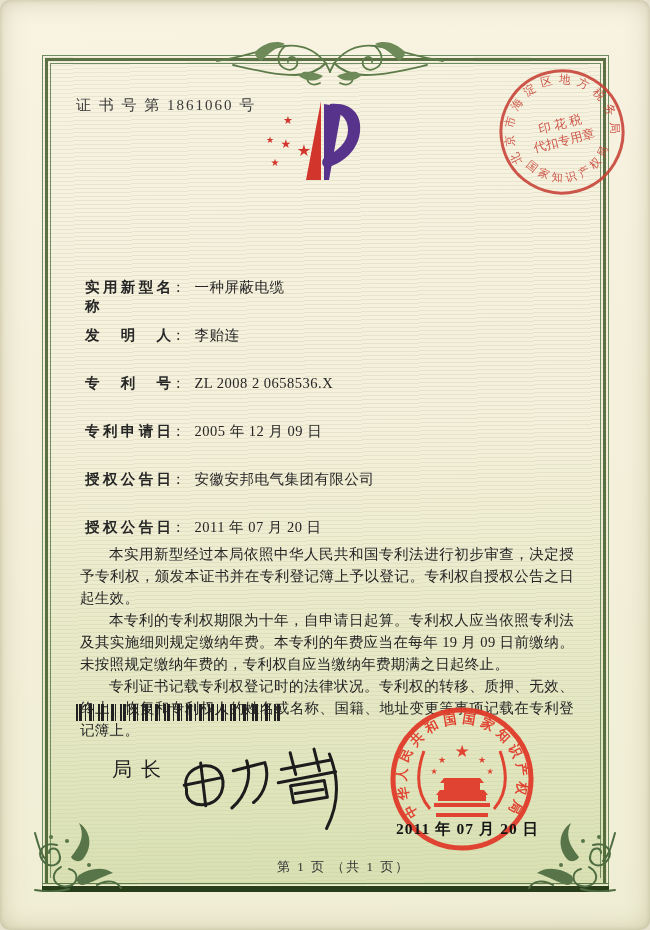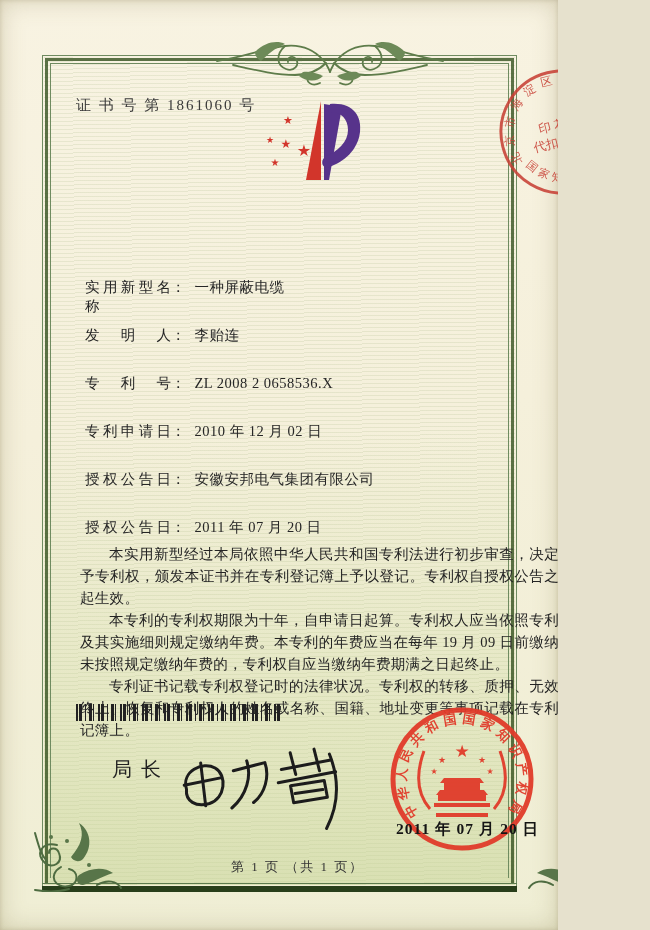--- a/index.html
+++ b/index.html
@@ -1,21 +1,22 @@
 <!DOCTYPE html>
 <html><head>
 <meta charset="utf-8">
 <style>
   * { box-sizing: border-box; }
   body { margin: 0; background: #e6e1cd; font-family: "Liberation Serif","DejaVu Serif",serif; }
   .paper {
-    position: relative; width: 558px; height: 930px; overflow: hidden;
+    position: relative; width: 650px; height: 930px; overflow: hidden;
     background: linear-gradient(175deg,#f8f3e2 0%,#f5f0db 45%,#efeed4 100%);
     box-shadow: inset 0 0 24px rgba(130,115,70,.30), inset 0 0 4px rgba(110,100,60,.25);
     color: #222;
+    border-radius: 10px;
   }
   
   .pattern {
     position: absolute; left: 44px; right: 43px; top: 57px; bottom: 45px; z-index: 0;
     background:
       linear-gradient(180deg, rgba(214,224,176,0) 45%, rgba(203,216,156,.40) 85%, rgba(198,212,150,.55) 100%),
       repeating-linear-gradient(179deg, rgba(120,148,82,.13) 0 1px, rgba(255,255,255,0) 1px 4px);
   }
   
   .frame-outer { position: absolute; left: 42px; right: 41px; top: 55px; bottom: 44px; border: 1px solid #6f8b60; border-bottom: none; z-index: 1; }
@@ -30,21 +31,21 @@
   .flourish.right { left: 528px; transform: scaleX(-1); }
 
   .cert-no { position: absolute; left: 76px; top: 96px; font-size: 15px; letter-spacing: 2px; color: #3a3a3a; z-index: 3; }
   .logo { position: absolute; left: 258px; top: 92px; z-index: 3; }
   .title { position: absolute; left: 0; top: 191px; width: 100%; text-align: center; font-size: 33px; font-weight: bold; letter-spacing: 10px; text-indent: 10px; color: #1c1c1c; z-index: 3; }
 
   .tax-stamp { position: absolute; left: 487px; top: 57px; z-index: 4; opacity: .88; }
 
   .fields { position: absolute; left: 85px; top: 278px; width: 480px; z-index: 3; }
   .row { display: flex; align-items: baseline; height: 20px; margin-bottom: 28px; font-size: 14.5px; color: #262626; }
-  .row .lbl { display: inline-block; width: 86px; text-align: justify; text-align-last: justify; }
+  .row .lbl { display: inline-block; width: 86px; text-align: justify; text-align-last: justify; font-weight: bold; }
   .row .colon { margin: 0 2px 0 0; }
   .row .val { margin-left: 7px; letter-spacing: .5px; }
 
   .paragraphs { position: absolute; left: 80px; top: 543px; width: 494px; font-size: 14.5px; line-height: 22px; text-align: justify; color: #242424; letter-spacing: .3px; z-index: 3; }
   .paragraphs p { margin: 0; text-indent: 2em; }
 
   .barcode {
     position: absolute; left: 76px; top: 704px; width: 206px; height: 17px; z-index: 3;
     background: repeating-linear-gradient(90deg,
       #222 0 2px, transparent 2px 3px, #222 3px 6px, transparent 6px 9px,
@@ -179,21 +180,21 @@
         <span class="val">李贻连</span>
     </div>
     <div class="row">
       <span class="lbl">专利号</span>
         <span class="colon">：</span>
         <span class="val">ZL 2008 2 0658536.X</span>
     </div>
     <div class="row">
       <span class="lbl">专利申请日</span>
         <span class="colon">：</span>
-        <span class="val">2010 年 12 月 02 日</span>
+        <span class="val">2005 年 12 月 09 日</span>
     </div>
     <div class="row">
       <span class="lbl">授权公告日</span>
         <span class="colon">：</span>
         <span class="val">安徽安邦电气集团有限公司</span>
     </div>
     <div class="row">
       <span class="lbl">授权公告日</span>
         <span class="colon">：</span>
         <span class="val">2011 年 07 月 20 日</span>

